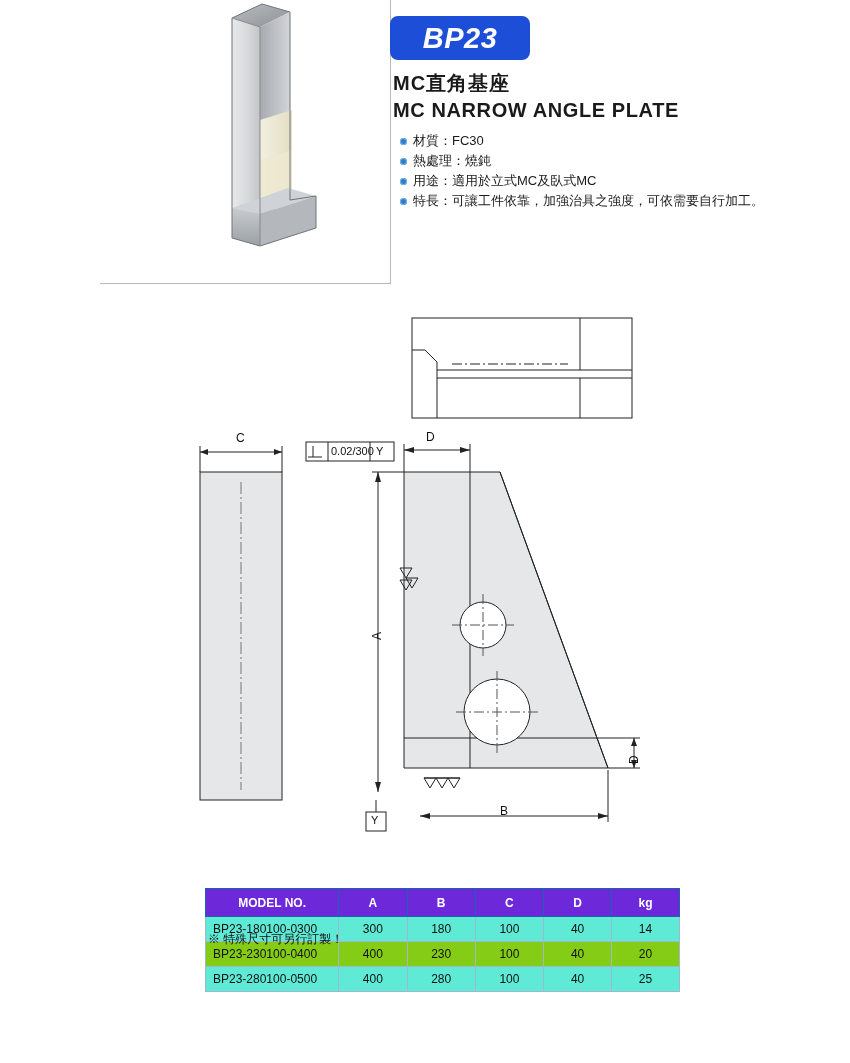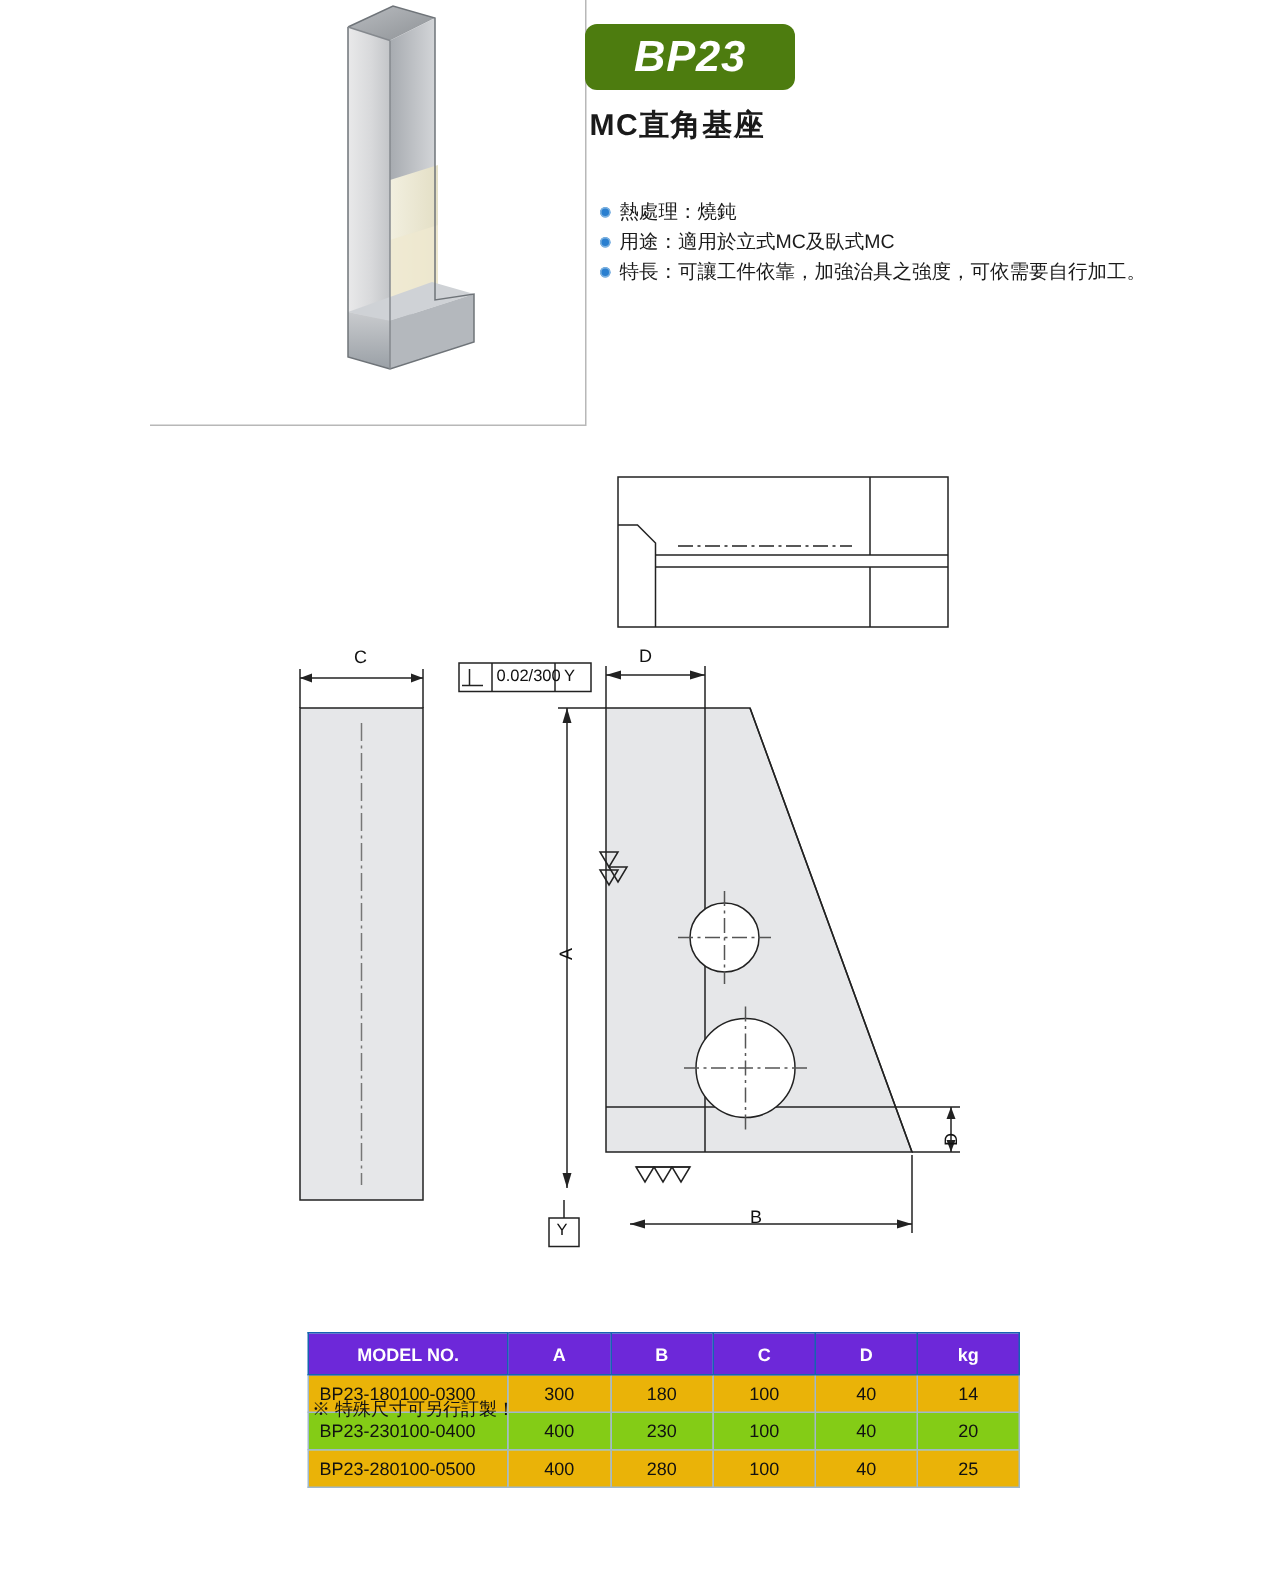--- a/index.html
+++ b/index.html
@@ -10,21 +10,21 @@
     color:#1a1a1a;
     position:relative;
     overflow:hidden;
   }
   
   .header{position:absolute;left:0;top:0;width:850px;height:290px;}
   .prod-photo{position:absolute;left:200px;top:0;width:180px;height:275px;}
   .badge{
     position:absolute;left:390px;top:16px;
     width:140px;height:44px;
-    background:#4d7c0f;
+    background:#1d4ed8;
     border-radius:8px;
     display:flex;align-items:center;justify-content:center;
   }
   .badge span{
     color:#fff;font-style:italic;font-weight:bold;font-size:29px;
     letter-spacing:.5px;
     font-family:"Liberation Sans", sans-serif;
   }
   .title-cn{
     position:absolute;left:393px;top:70px;
@@ -65,21 +65,21 @@
   th{
     background:#6d28d9;color:#fff;font-weight:bold;
     border:1px solid #1564b0;
     height:25px;text-align:center;
   }
   td{
     border:1px solid #9fb8cc;
     height:22px;text-align:center;color:#111;
   }
   tr.alt td{background:#84cc16;}
-  tr.plain td{background:#eab308;}
+  tr.plain td{background:#5eead4;}
   td.model{text-align:left;padding-left:7px;}
   .note{
     position:absolute;left:208px;top:931px;
     font-size:12px;color:#111;
   }
 </style>
 </head>
 <body>
 
 <div class="header">
@@ -132,22 +132,27 @@
   </div>
 
   <div class="vr"></div>
   <div class="hr-left"></div>
 
   <div class="badge">
     <span>BP23</span>
   </div>
 
   <div class="title-cn">MC直角基座</div>
+  <div class="title-en">MC NARROW ANGLE PLATE</div>
 
   <div class="specs">
+    <div class="spec-row">
+      <div class="spec-dot"></div>
+      <div class="spec-text">材質：FC30</div>
+    </div>
     <div class="spec-row">
       <div class="spec-dot"></div>
       <div class="spec-text">熱處理：燒鈍</div>
     </div>
     <div class="spec-row">
       <div class="spec-dot"></div>
       <div class="spec-text">用途：適用於立式MC及臥式MC</div>
     </div>
     <div class="spec-row">
       <div class="spec-dot"></div>

